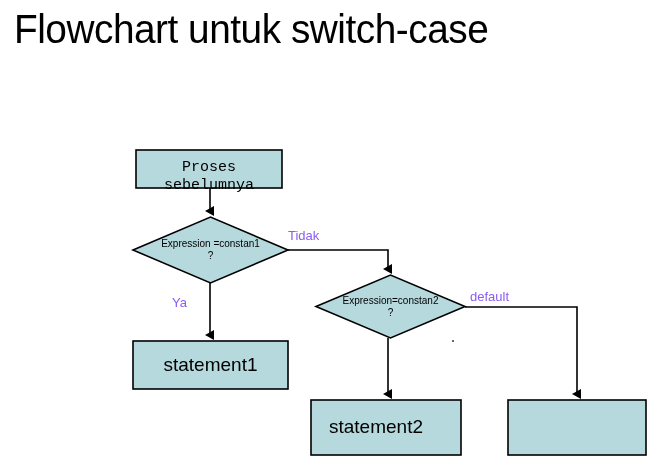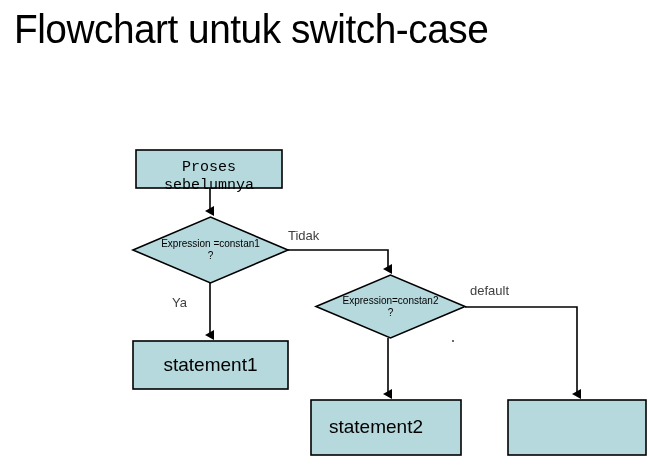--- a/index.html
+++ b/index.html
@@ -50,21 +50,21 @@
     line-height: 18px;
   }
   .diamond-label {
     font-size: 10px;
     line-height: 12px;
   }
   .edge-label {
     position: absolute;
     font-size: 13px;
     line-height: 15px;
-    color: #404040;
+    color: #8b5cf6;
     white-space: nowrap;
   }
 </style>
 </head>
 <body>
 
 <div id="canvas">
 
   <div id="title">Flowchart untuk switch-case</div>
 
@@ -120,15 +120,15 @@
 
   <div class="node-label box-label" style="left:133px; top:354px; width:155px;">statement1</div>
 
   <div class="node-label box-label" style="left:311px; top:416px; width:130px;">statement2</div>
 
 
   <div class="edge-label" style="left:288px; top:228px;">Tidak</div>
 
   <div class="edge-label" style="left:172px; top:295px;">Ya</div>
 
-  <div class="edge-label" style="left:470px; top:283px;">default</div>
+  <div class="edge-label" style="left:470px; top:289px;">default</div>
 
 </div>
 
 </body></html>

